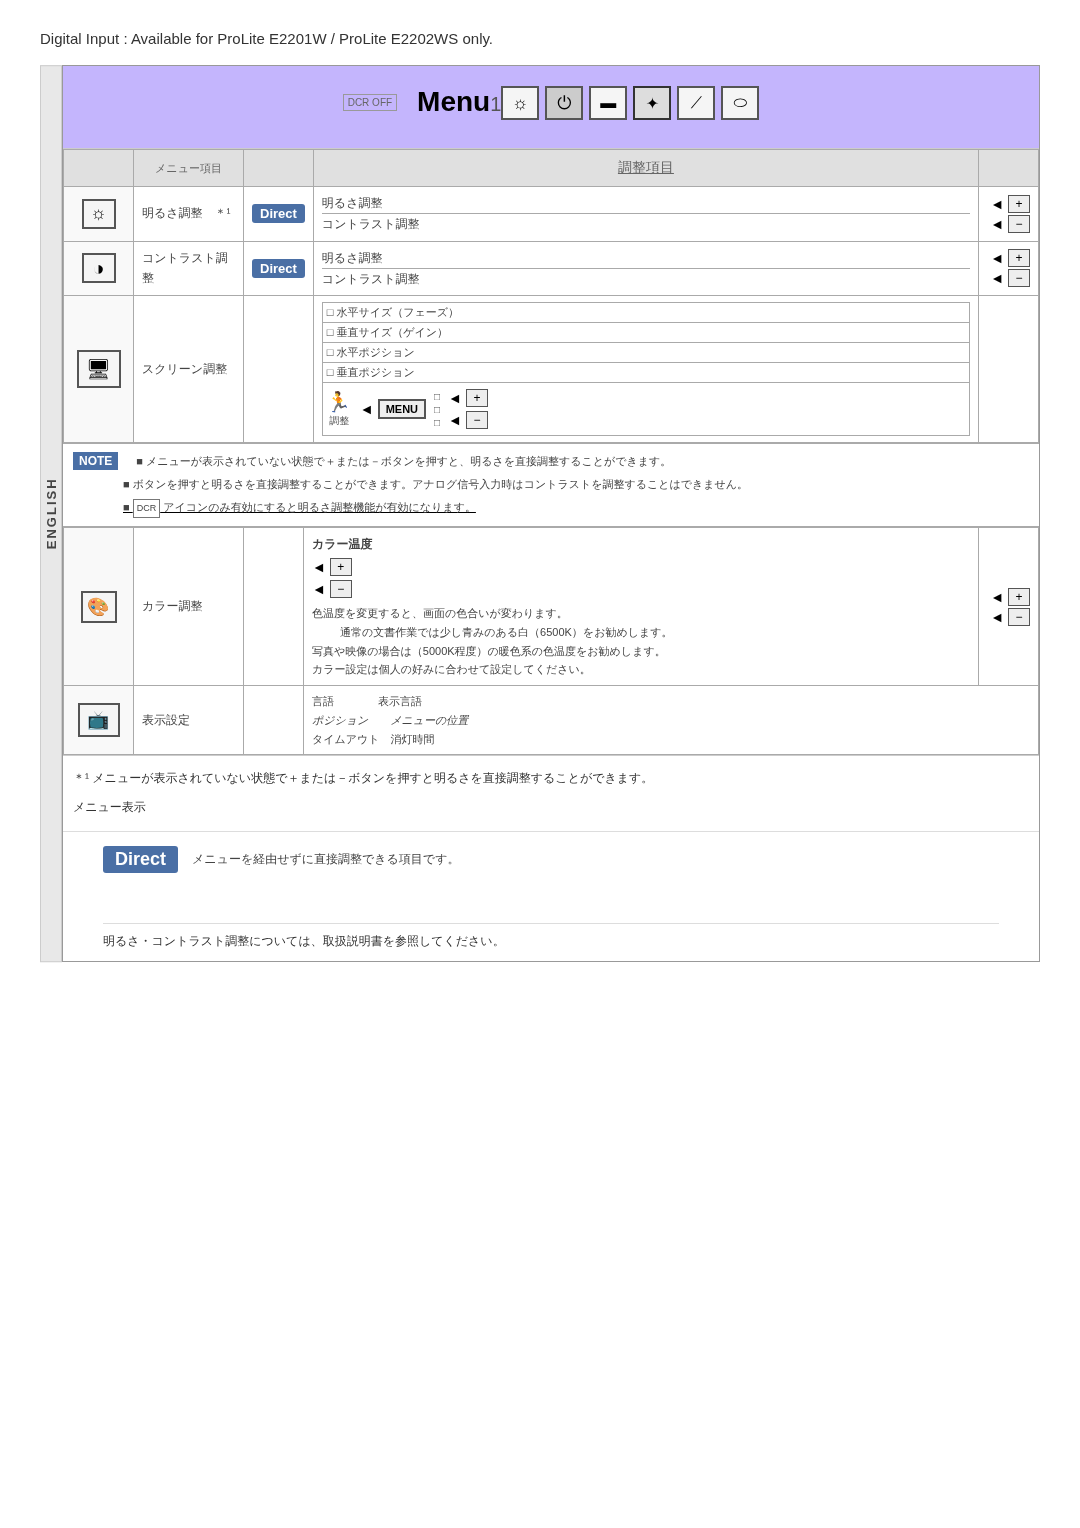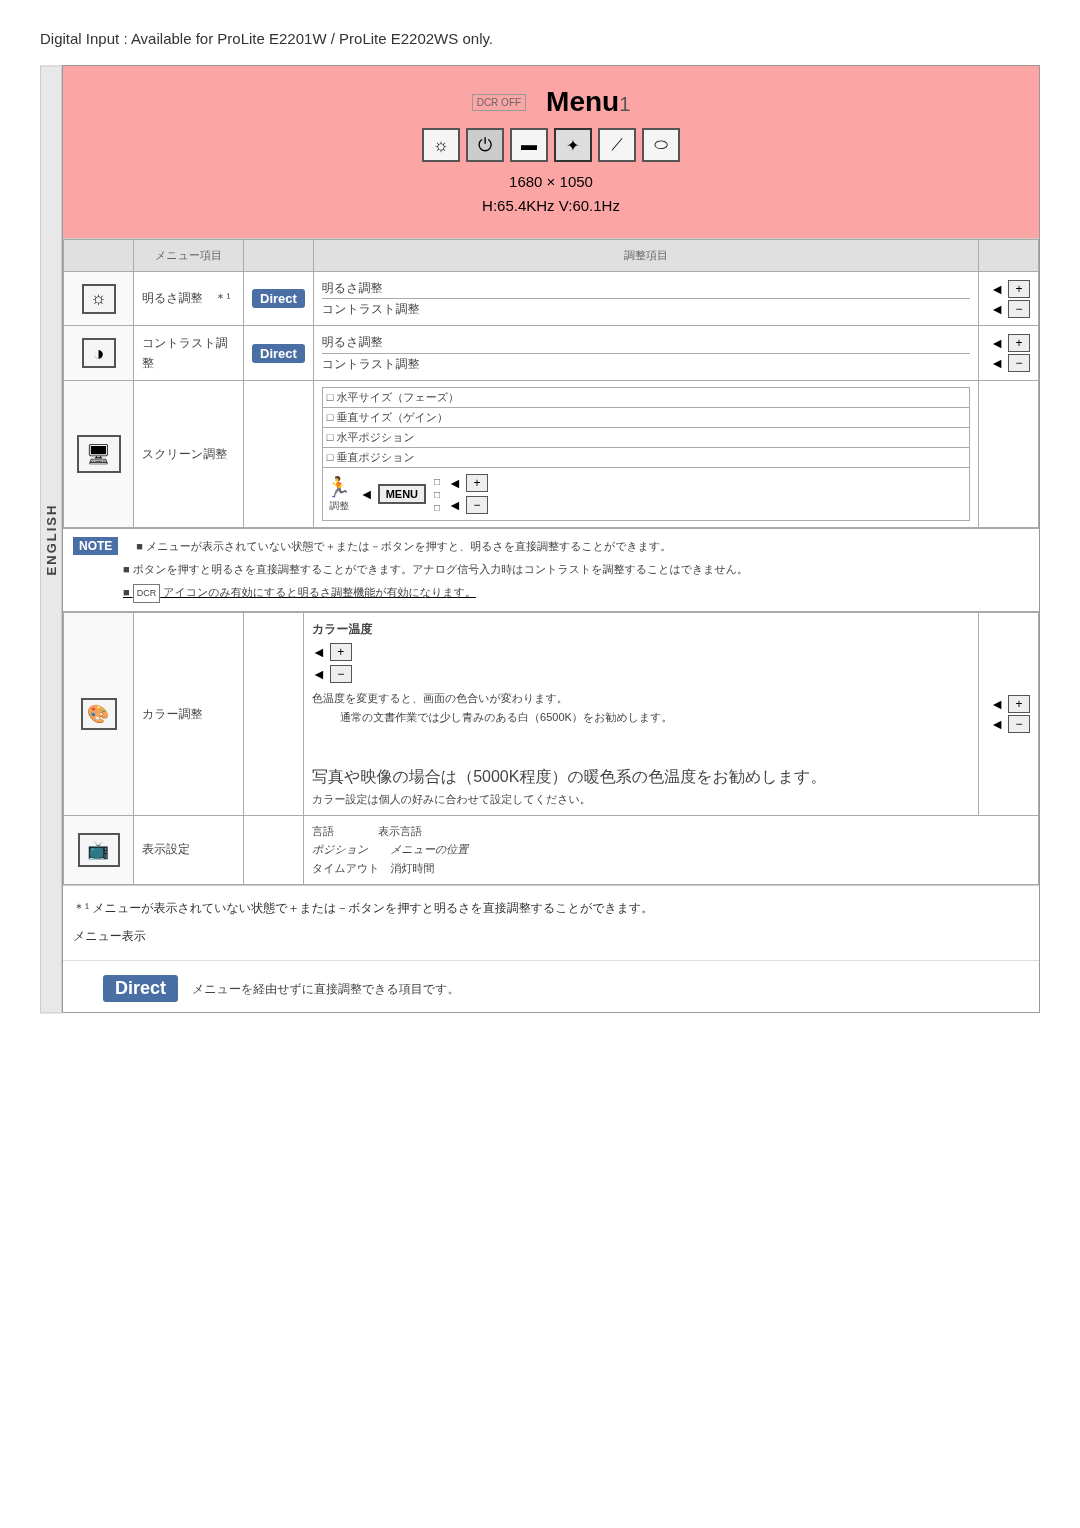--- a/index.html
+++ b/index.html
@@ -41,22 +41,22 @@
       flex: 1;
       border: 1px solid #999;
     }
     
     .monitor-section {
       display: flex;
       justify-content: center;
       align-items: center;
       padding: 20px;
       border-bottom: 1px solid #ccc;
-      background: #fca5a5;
-      flex-direction: column;
+      background: #c4b5fd;
+      flex-direction: row;
     }
     .monitor-top-row {
       display: flex;
       align-items: center;
       gap: 20px;
       margin-bottom: 10px;
     }
     .dcr-label {
       font-size: 10px;
       text-align: center;
@@ -267,37 +267,33 @@
         <div class="monitor-icon-box selected">
           <span style="font-size:16px;">✦</span>
         </div>
         <div class="monitor-icon-box">
           <span style="font-size:16px;">⟋</span>
         </div>
         <div class="monitor-icon-box">
           <span style="font-size:16px;">⬭</span>
         </div>
       </div>
-      <div class="monitor-resolution">
-        <div>1680 × 1050</div>
-        <div>H:65.4KHz   V:60.1Hz</div>
-      </div>
     </div>
 
     <table class="menu-table">
       <tbody>
 
         <tr class="header-row">
           <td class="col-icon"></td>
           <td class="col-name">
             <span class="jp-text" style="font-size:11px; color:#666;">メニュー項目</span>
           </td>
           <td class="col-direct"></td>
           <td class="col-content">
-            <span class="jp-text" style="font-size:11px; color:#666;">調整項目</span>
+            <span class="jp-text" style="font-size:14px; color:#666;text-decoration:underline;">調整項目</span>
           </td>
           <td class="col-controls"></td>
         </tr>
 
         <tr>
           <td class="icon-cell col-icon">
             <div style="display:flex;align-items:center;justify-content:center;gap:3px;">
               <div style="width:34px;height:30px;border:2px solid #555;display:flex;align-items:center;justify-content:center;font-size:18px;background:#f5f5f5;">
                 <span>☼</span>
               </div>
@@ -463,21 +459,21 @@
             <div style="display:flex;align-items:center;gap:4px;margin:4px 0;">
               <span style="font-size:14px;">◄</span>
               <div class="plus-btn">+</div>
             </div>
             <div style="display:flex;align-items:center;gap:4px;">
               <span style="font-size:14px;">◄</span>
               <div class="minus-btn">−</div>
             </div>
             <div class="jp-text" style="font-size:11px;margin-top:6px;">色温度を変更すると、画面の色合いが変わります。</div>
             <div class="jp-text" style="font-size:11px;margin-left:28px;">通常の文書作業では少し青みのある白（6500K）をお勧めします。</div>
-            <div class="jp-text" style="font-size:16px;margin-top:36px;">写真や映像の場合は（5000K程度）の暖色系の色温度をお勧めします。</div>
+            <div class="jp-text" style="font-size:11px;">写真や映像の場合は（5000K程度）の暖色系の色温度をお勧めします。</div>
             <div class="jp-text" style="font-size:11px;">カラー設定は個人の好みに合わせて設定してください。</div>
           </td>
           <td class="col-controls">
             <div class="arrow-group">
               <div class="arrow-row">
                 <span style="font-size:14px;">◄</span>
                 <div class="plus-btn">+</div>
               </div>
               <div class="arrow-row">
                 <span style="font-size:14px;">◄</span>
@@ -517,15 +513,18 @@
       </p>
     </div>
 
     <div style="padding: 14px 40px 10px 40px; border-top: 1px solid #ddd;">
       <div style="display:flex;align-items:center;gap:14px;">
         <span class="direct-badge-large">Direct</span>
         <span class="jp-text" style="font-size:12px;">メニューを経由せずに直接調整できる項目です。</span>
       </div>
     </div>
 
+    <div style="padding: 30px 40px 10px 40px;">
+      <p class="footer-note">明るさ・コントラスト調整については、取扱説明書を参照してください。</p>
+    </div>
 
   </div>
 </div>
 
 </body></html>

